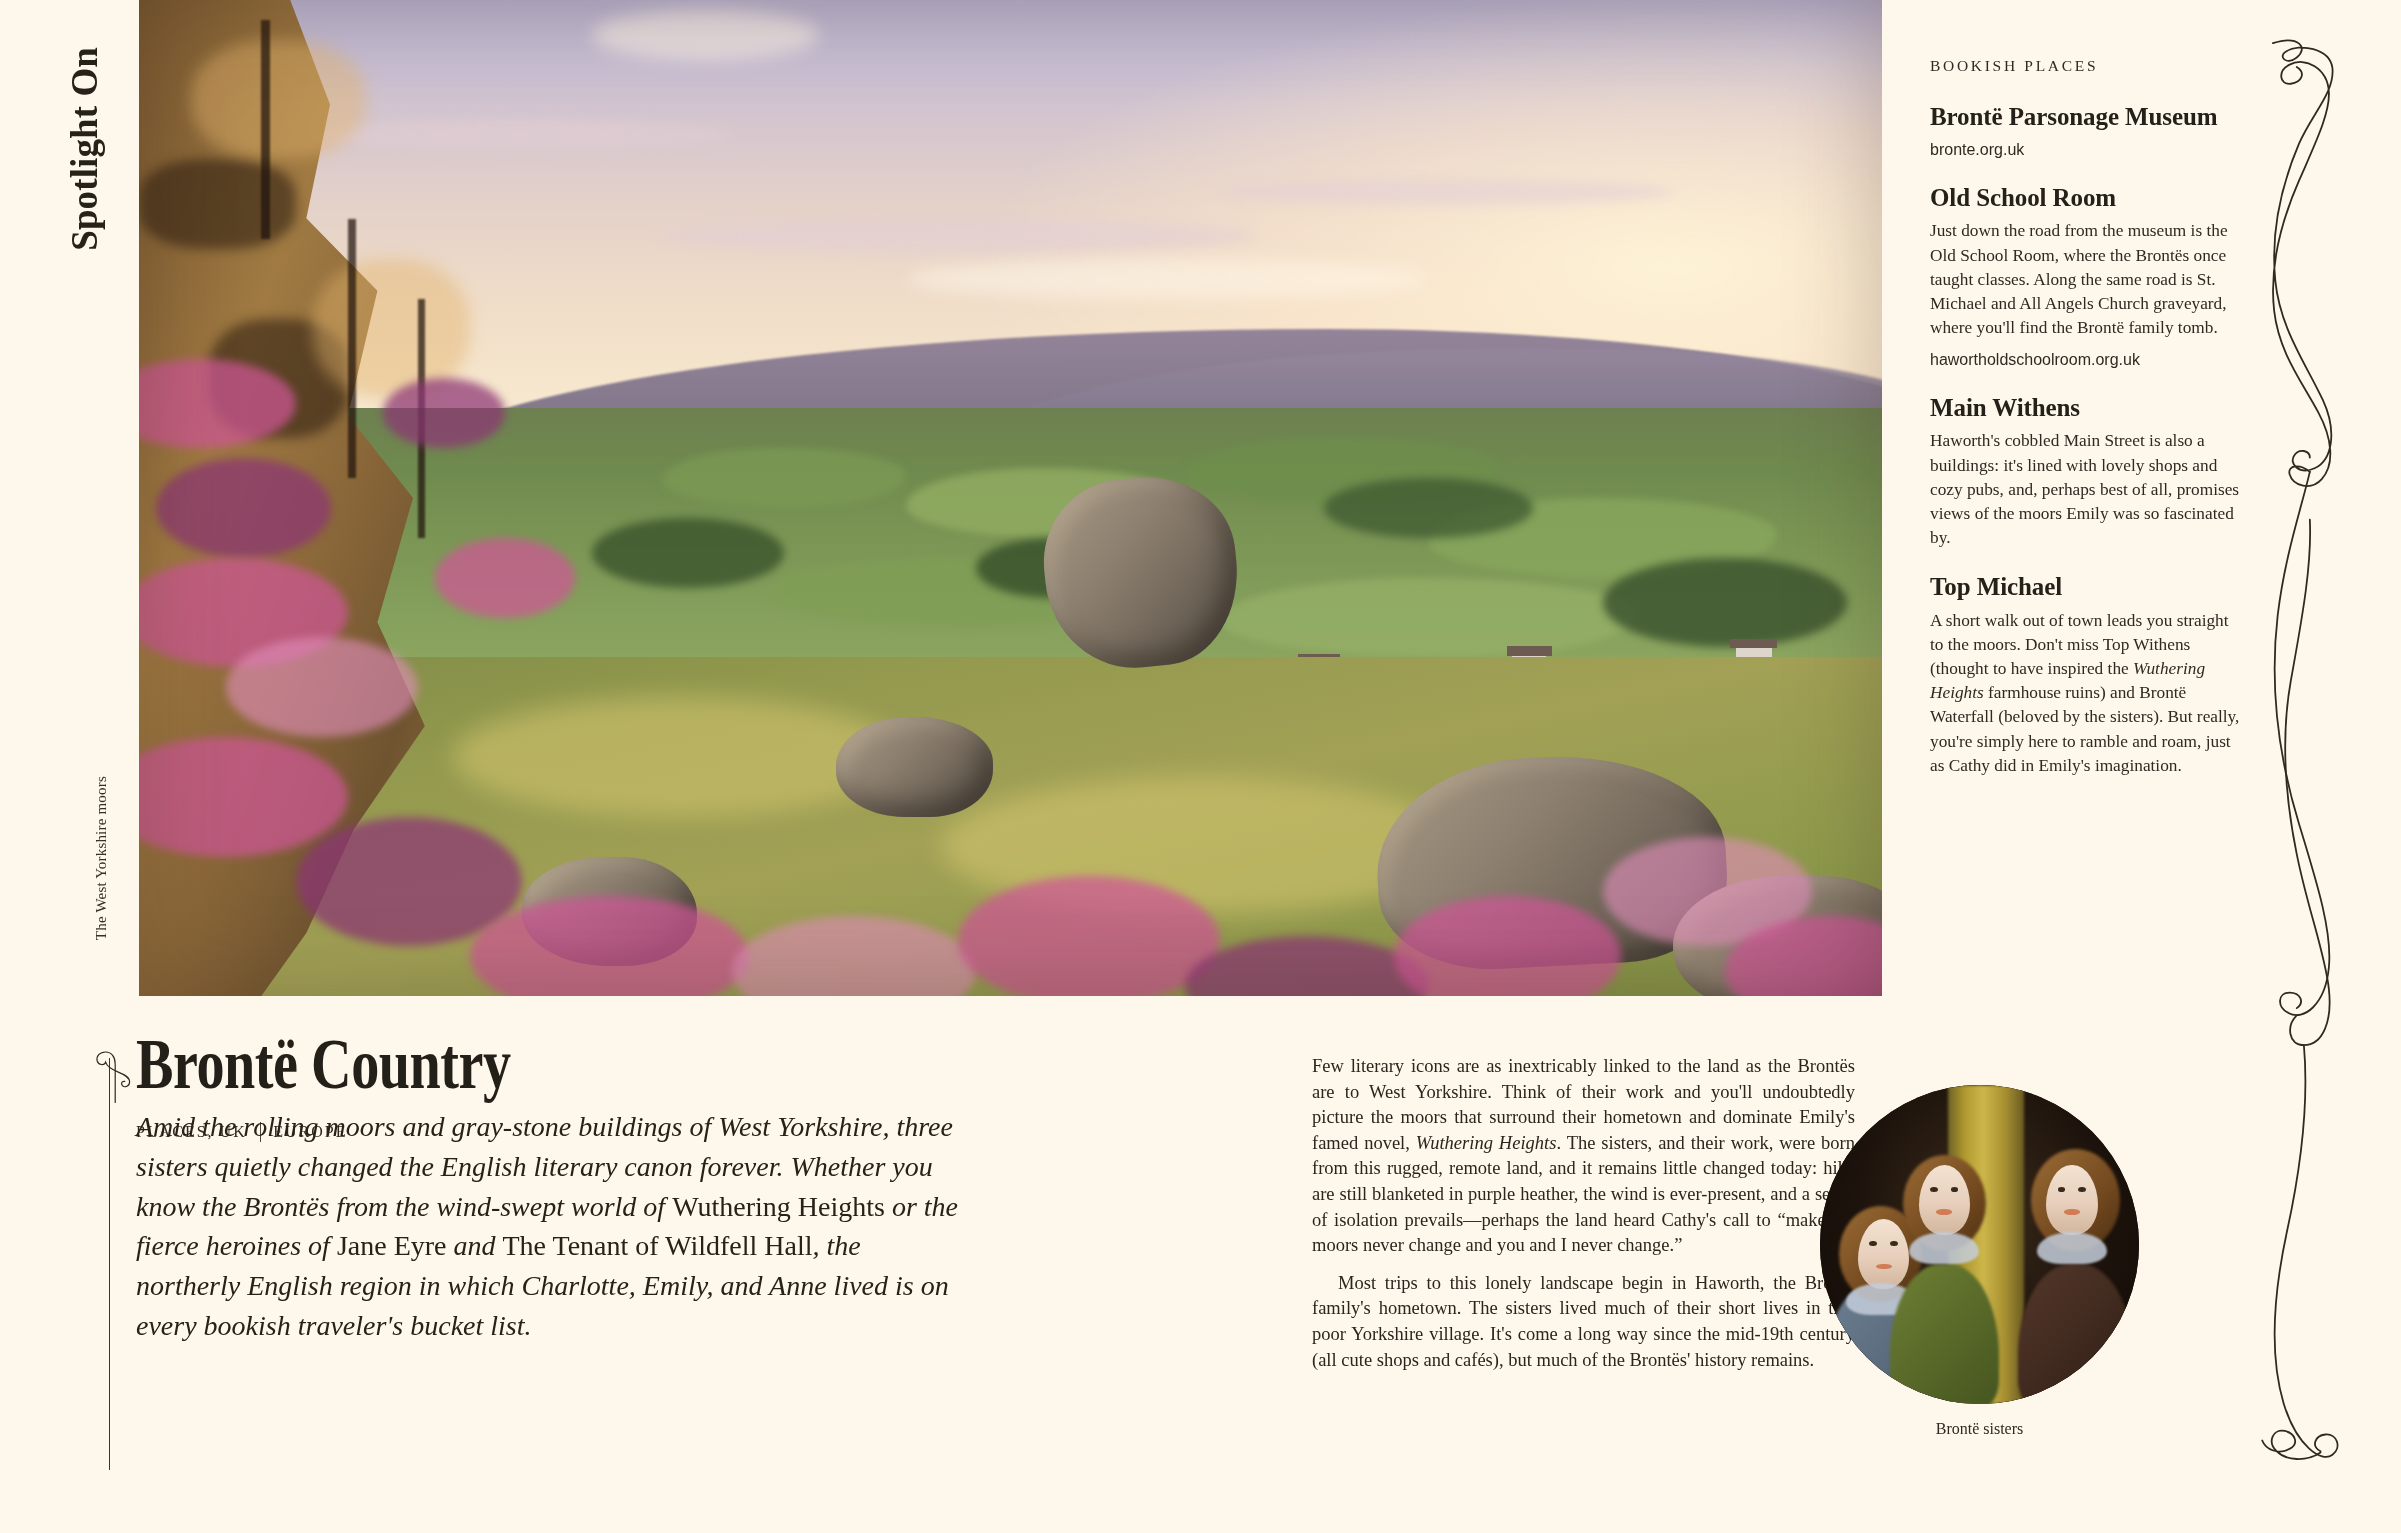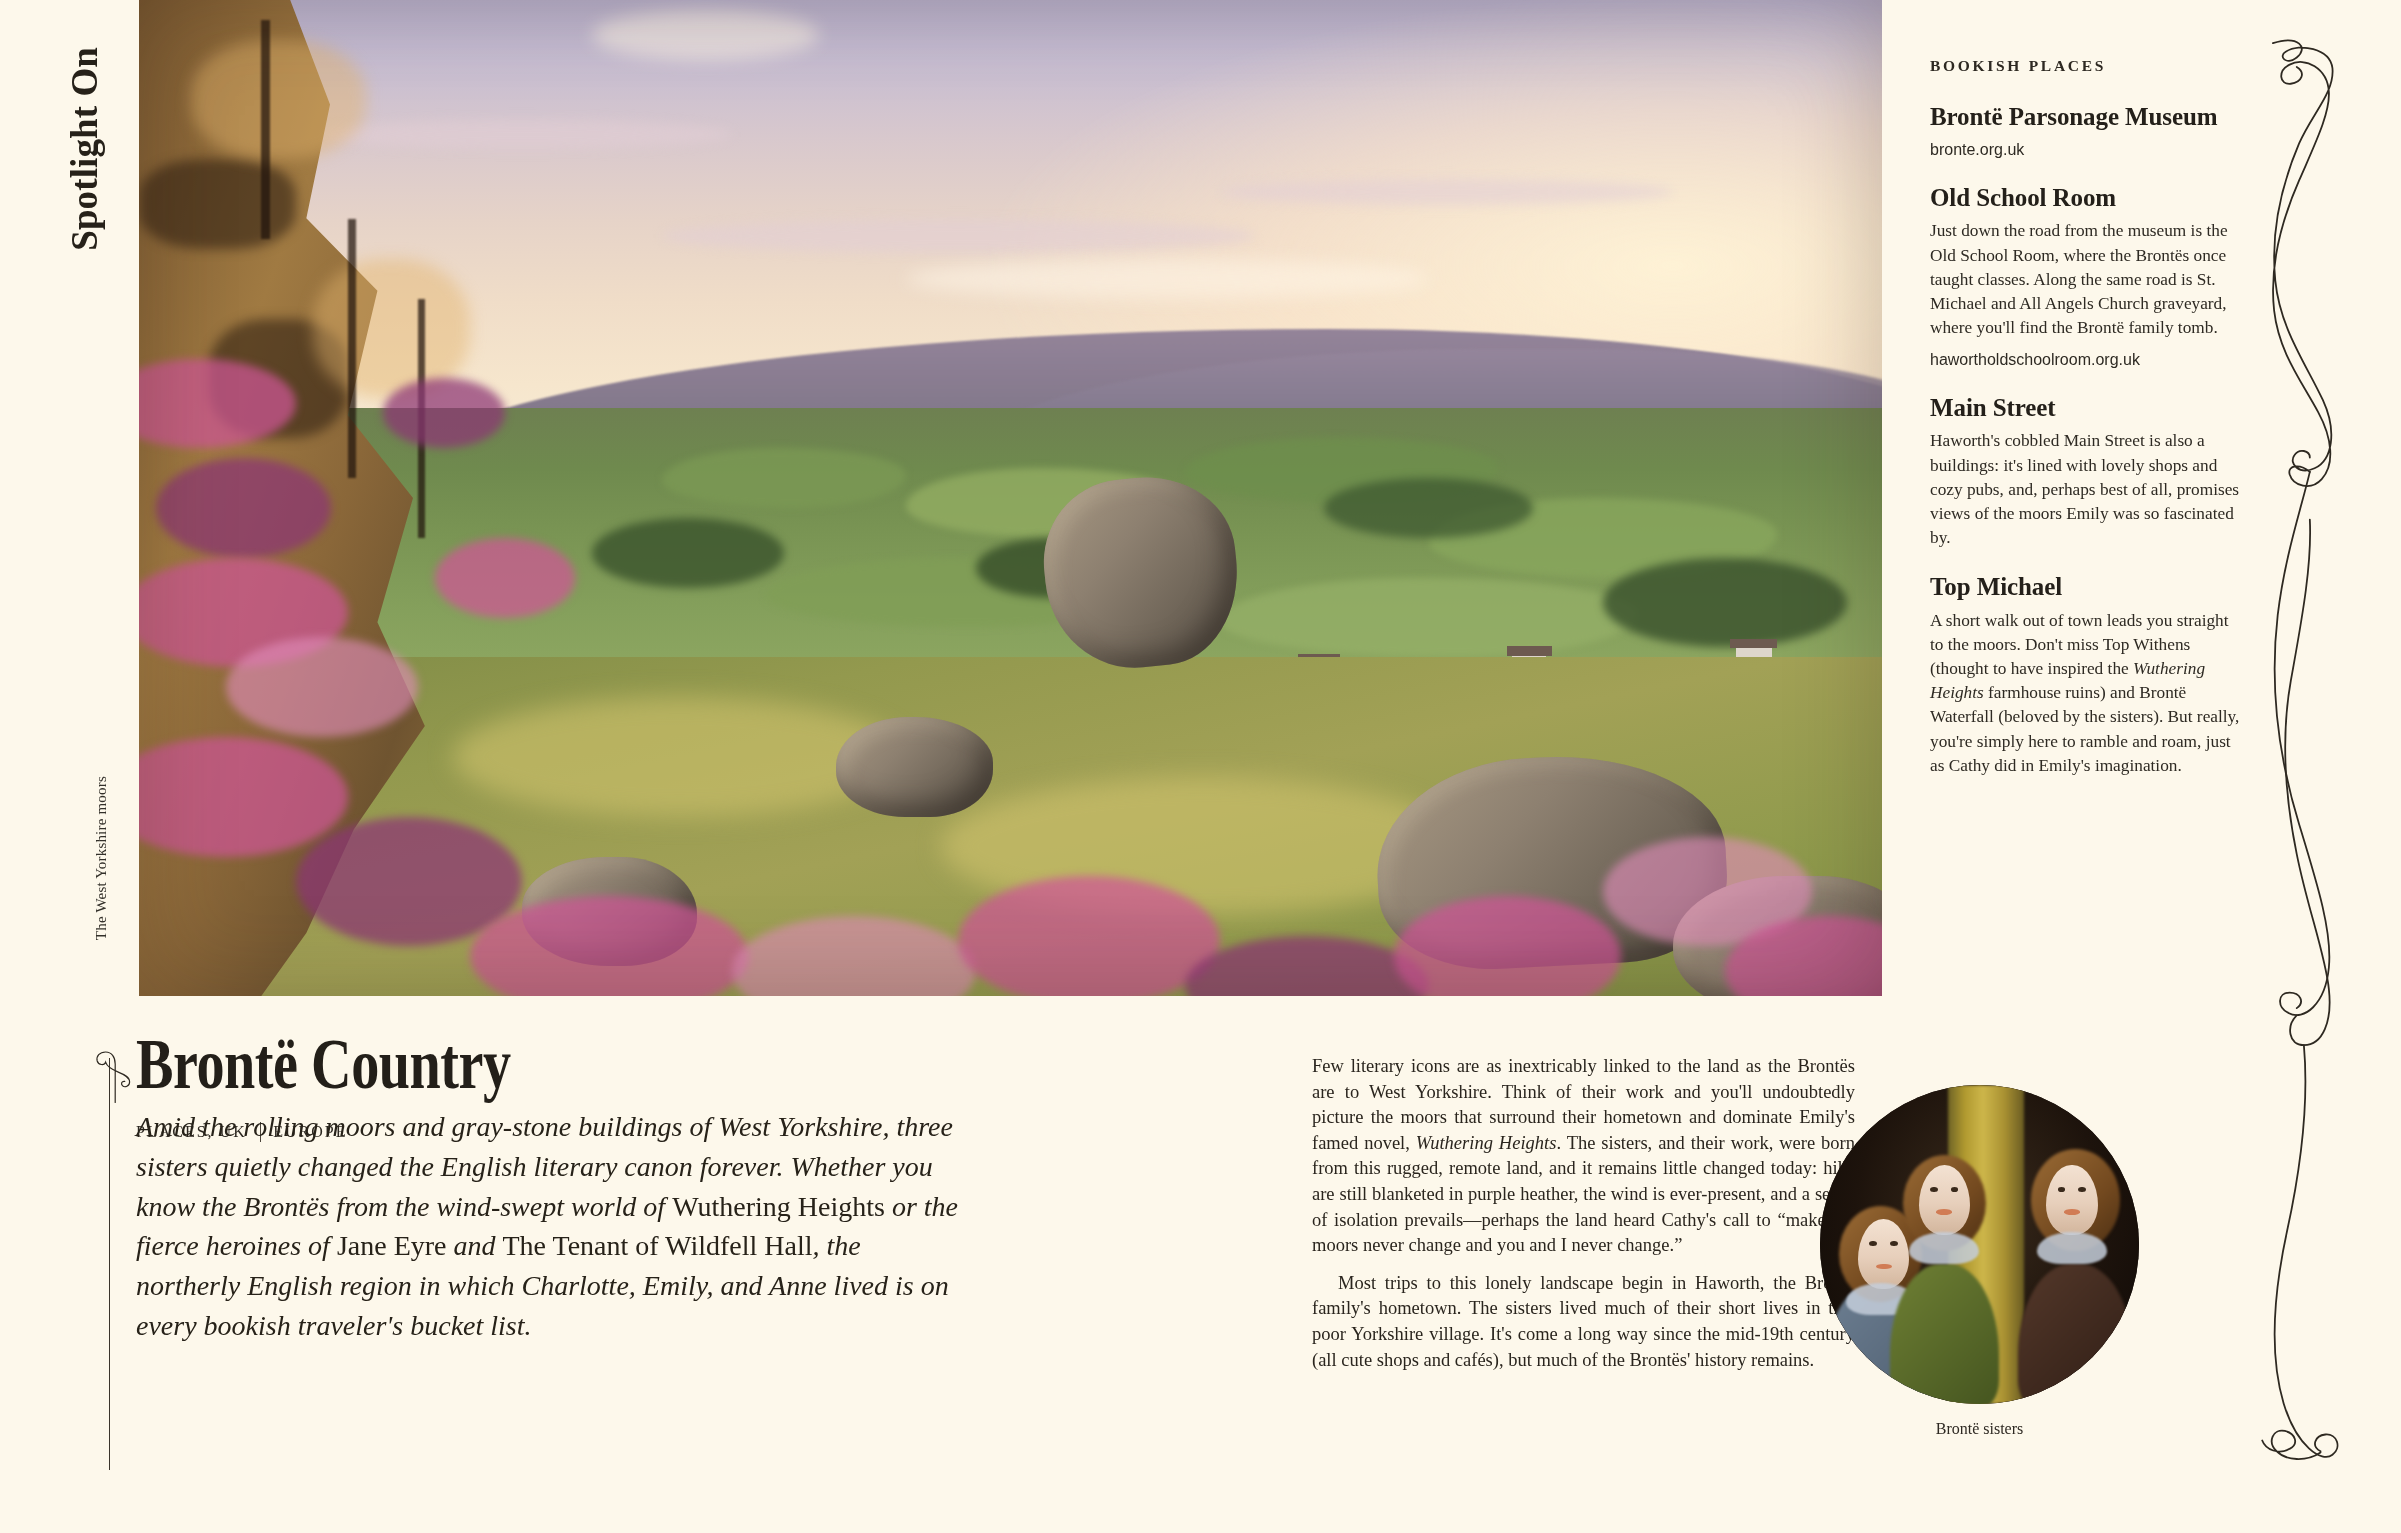--- a/index.html
+++ b/index.html
@@ -200,21 +200,21 @@
 
   
   #sidebar {
     position: absolute;
     left: 1930px; top: 57px;
     width: 313px;
   }
   #sidebar-kicker {
     font-size: 15.5px;
     letter-spacing: 2.7px;
-    font-weight: bold;
+    font-weight: normal;
     color: #2E2922;
     margin-bottom: 27.5px;
   }
   .place { margin-bottom: 23px; }
   .place-title {
     font-family: "Liberation Serif", serif;
     font-weight: bold;
     font-size: 25px;
     line-height: 1.12;
     color: #24201A;
@@ -478,21 +478,21 @@
     <div class="place-url">bronte.org.uk</div>
   </div>
 
   <div class="place">
     <div class="place-title">Old School Room</div>
     <div class="place-body">Just down the road from the museum is the Old School Room, where the Brontës once taught classes. Along the same road is St. Michael and All Angels Church graveyard, where you'll find the Brontë family tomb.</div>
     <div class="place-url">hawortholdschoolroom.org.uk</div>
   </div>
 
   <div class="place">
-    <div class="place-title">Main Street</div>
+    <div class="place-title">Main Withens</div>
     <div class="place-body">Haworth's cobbled Main Street is also a buildings: it's lined with lovely shops and cozy pubs, and, perhaps best of all, promises views of the moors Emily was so fascinated by.</div>
   </div>
 
   <div class="place">
     <div class="place-title">Top Michael</div>
     <div class="place-body"><span>A short walk out of town leads you straight to the moors. Don't miss Top Withens (thought to have inspired the </span><i>Wuthering Heights</i><span> farmhouse ruins) and Brontë Waterfall (beloved by the sisters). But really, you're simply here to ramble and roam, just as Cathy did in Emily's imagination.</span></div>
   </div>
 </div>
 
 <div id="title-rule"></div>

